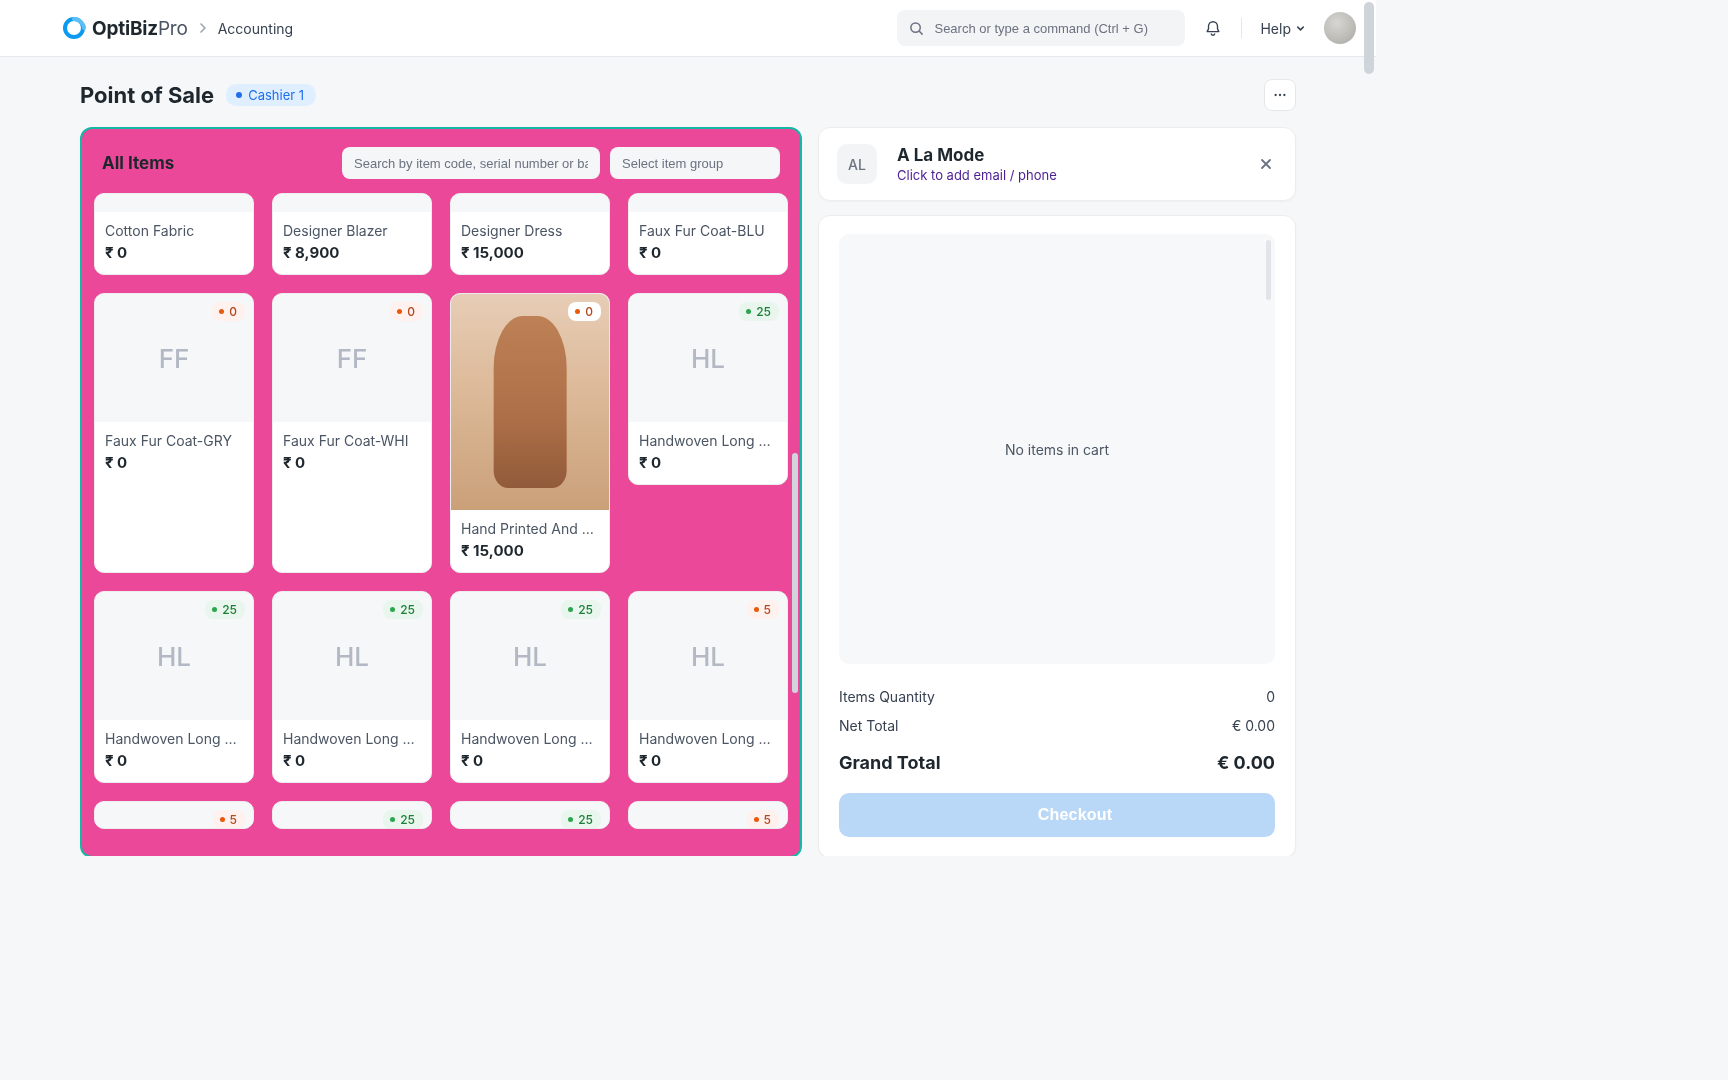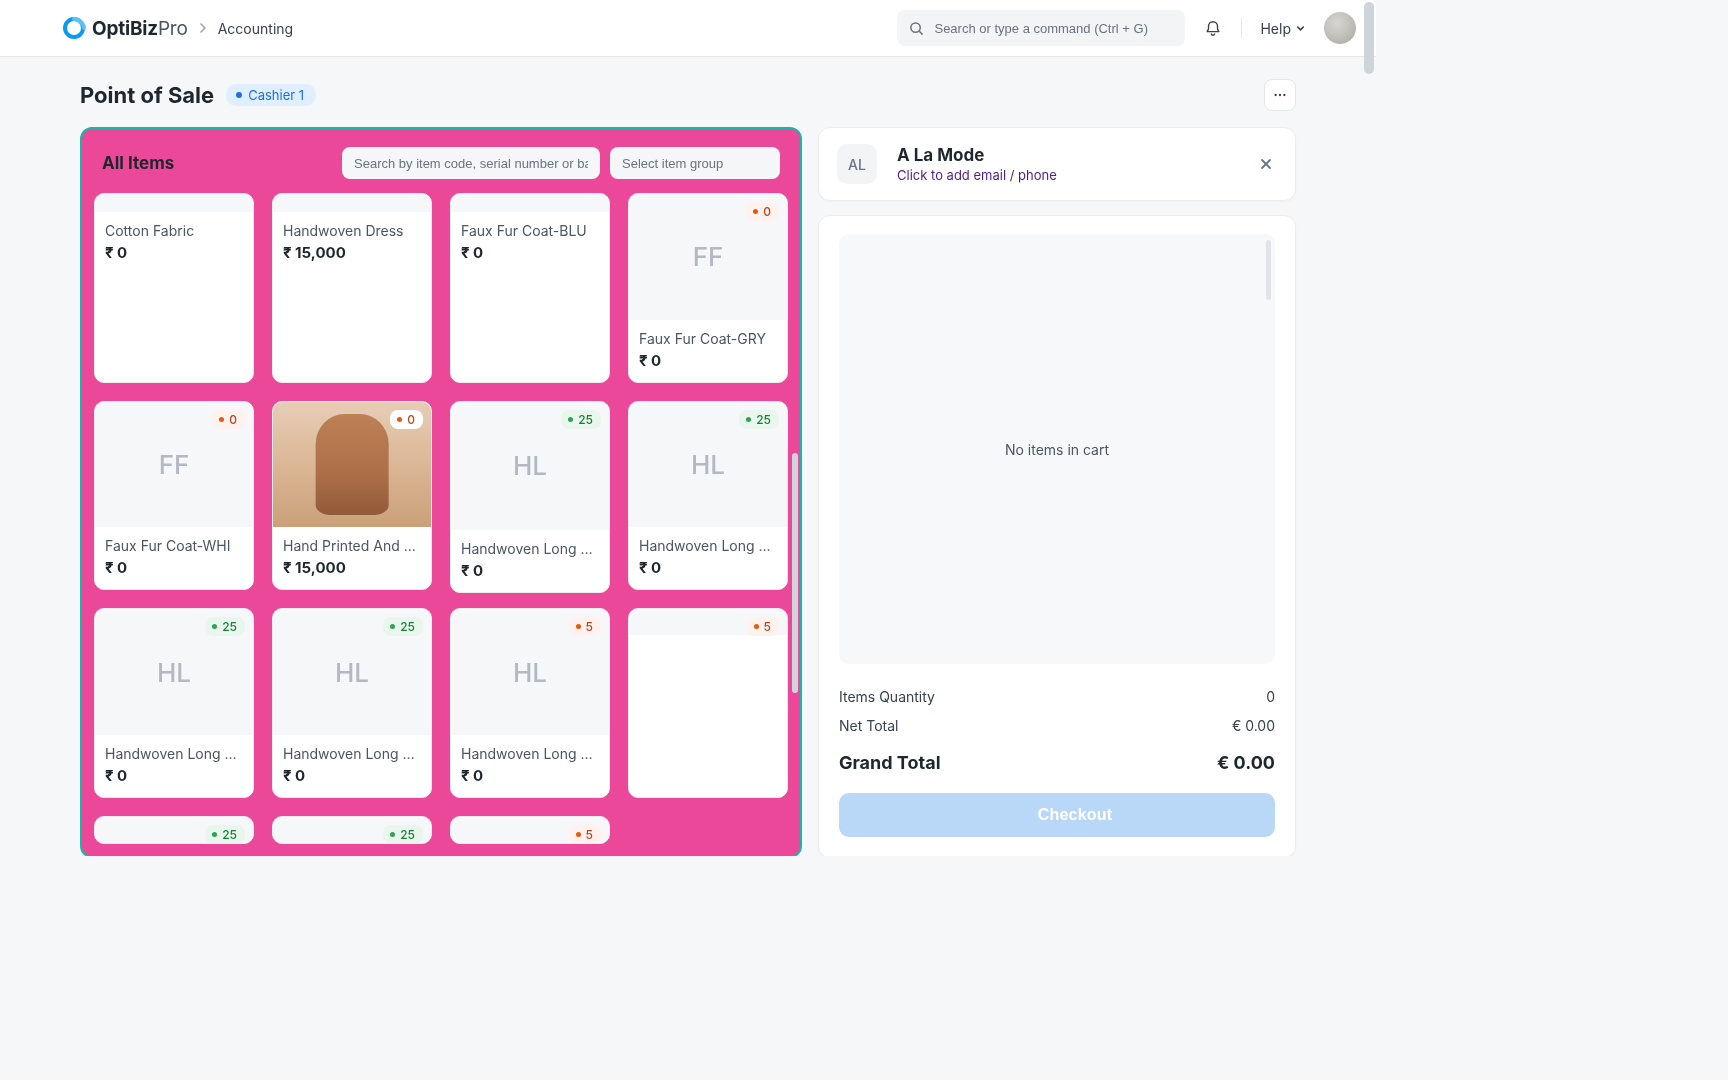--- a/index.html
+++ b/index.html
@@ -237,21 +237,28 @@
         <div class="card">
             <div class="thumb cut"></div>
             <div class="meta">
               <div class="name">Cotton Fabric</div>
               <div class="price">₹ 0</div>
             </div>
           </div>
         <div class="card">
             <div class="thumb cut"></div>
             <div class="meta">
-              <div class="name">Handwoven Dress</div>
+              <div class="name">Designer Blazer</div>
+              <div class="price">₹ 8,900</div>
+            </div>
+          </div>
+        <div class="card">
+            <div class="thumb cut"></div>
+            <div class="meta">
+              <div class="name">Designer Dress</div>
               <div class="price">₹ 15,000</div>
             </div>
           </div>
         <div class="card">
             <div class="thumb cut"></div>
             <div class="meta">
               <div class="name">Faux Fur Coat-BLU</div>
               <div class="price">₹ 0</div>
             </div>
           </div>

